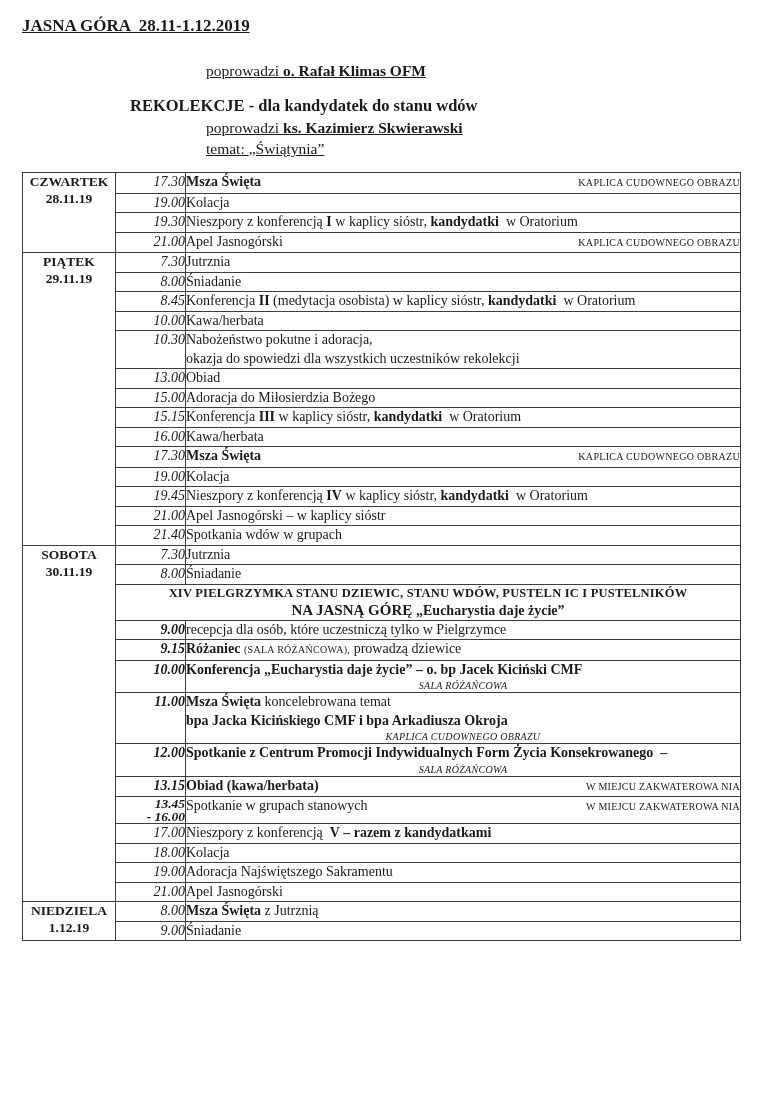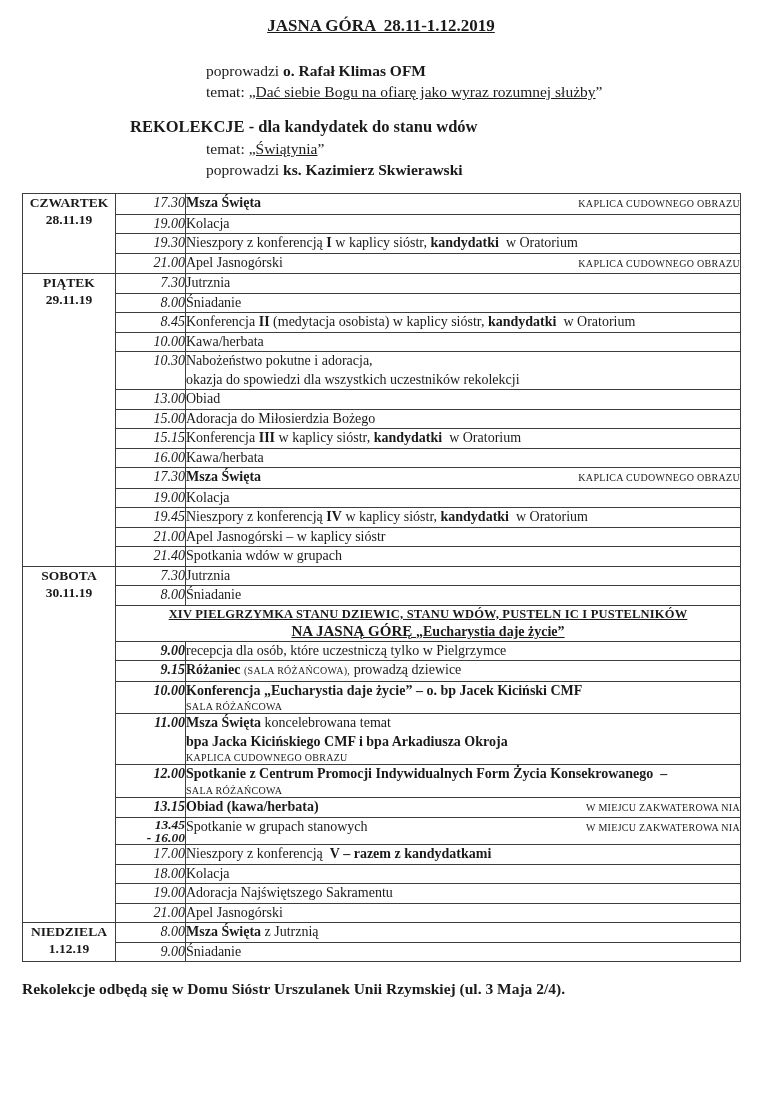--- a/index.html
+++ b/index.html
@@ -4,69 +4,68 @@
 <style>
   * { box-sizing: border-box; }
   html, body { margin: 0; padding: 0; background: #fff; }
   body {
     width: 762px; height: 1100px;
     font-family: "Liberation Serif", "DejaVu Serif", serif;
     color: #1a1a1a;
   }
   .page { padding: 16px 22px 0 22px; }
 
-  .title { text-align: center; font-size: 17px; font-weight: bold; white-space: pre-wrap; margin-bottom: 24px; }
+  .title { font-size: 17px; font-weight: bold; white-space: pre-wrap; margin-bottom: 24px; }
   .title .u { text-decoration: underline; }
 
   .retreat { margin-left: 108px; margin-bottom: 13px; }
   .r-name { font-size: 16.5px; font-weight: bold; white-space: pre-wrap; line-height: 23px; }
-  .r-sub  { margin-left: 76px; font-size: 15.5px; line-height: 21px; white-space: pre-wrap; }
+  .r-sub  { margin-left: 76px; font-size: 15.5px; line-height: 21px; white-space: pre-wrap; text-decoration: underline; }
   .r-sub b { font-weight: bold; }
   .u { text-decoration: underline; }
   .b { font-weight: bold; }
 
   table.sched { border-collapse: collapse; width: 718px; table-layout: fixed; margin-top: 4px; }
   col.c-day { width: 93px; } col.c-time { width: 70px; } col.c-event { width: 555px; }
   table.sched td { border: 1px solid #3d3d3d; padding: 0; vertical-align: top; }
   td.day { vertical-align: middle; text-align: center; font-weight: bold; font-size: 13.5px; line-height: 17px; }
   td.time { text-align: right; padding: 0 8px 0 0; font-size: 14px; line-height: 18.5px; font-style: italic; }
   td.time.b { font-weight: bold; }
   .tl { line-height: 13px; font-size: 13.5px; }
   td.event { padding: 0 6px 0 8px; font-size: 14px; }
   .line { line-height: 18.5px; white-space: pre-wrap; }
   .line.flex { display: flex; align-items: baseline; }
   .line .txt { white-space: pre-wrap; }
   .loc { margin-left: auto; font-size: 10px; letter-spacing: .3px; white-space: nowrap; padding-left: 6px; }
-  .locline { text-align: left; font-size: 10px; letter-spacing: .3px; line-height: 13px; }
+  .locline { text-align: center; font-size: 10px; letter-spacing: .3px; line-height: 13px; font-style: italic; }
   .sc { font-size: 10px; letter-spacing: .3px; }
-  td.headrow { text-align: center; font-weight: bold; padding: 2px 4px 1px 4px; text-decoration: underline; }
+  td.headrow { text-align: center; font-weight: bold; padding: 2px 4px 1px 4px; }
   .head-caps { font-size: 12.5px; line-height: 16px; letter-spacing: .2px; white-space: pre-wrap; }
   .head-l2 { font-size: 14px; line-height: 18px; white-space: pre-wrap; }
   .head-l2 .caps { font-size: 15px; }
 
   .f-venue { margin-top: 18px; font-size: 15.5px; font-weight: bold; }
   .f-cost  { margin-top: 16px; font-size: 15.5px; font-weight: bold; }
   .f-prices { margin-top: 9px; font-size: 15.5px; line-height: 23px; white-space: pre-wrap; }
 </style>
 </head>
 <body>
 
 <div class="page">
 
   <div class="title"><span class="u">JASNA GÓRA  28.11-1.12.2019</span></div>
 
   <section class="retreat">
     <div class="r-sub"><span>poprowadzi </span><b>o. Rafał Klimas OFM</b></div>
-    <div class="r-sub"><span>temat: </span><span class="u">„Dać siebie Bogu na ofiarę jako wyraz rozumnej służby</span><span>”</span></div>
   </section>
 
   <section class="retreat">
     <div class="r-name">REKOLEKCJE - dla kandydatek do stanu wdów</div>
+    <div class="r-sub"><span>poprowadzi </span><b>ks. Kazimierz Skwierawski</b></div>
     <div class="r-sub"><span>temat: </span><span class="u">„Świątynia</span><span>”</span></div>
-    <div class="r-sub"><span>poprowadzi </span><b>ks. Kazimierz Skwierawski</b></div>
   </section>
 
   <table class="sched" id="sched">
     <colgroup>
         <col class="c-day">
         <col class="c-time">
         <col class="c-event">
       </colgroup>
   <tbody>
         <tr>
@@ -299,19 +298,18 @@
         </tr>
         <tr>
           <td class="time">9.00</td>
           <td class="event">
             <div class="line"><span>Śniadanie</span></div>
           </td>
         </tr>
       </tbody>
     </table>
 
-  <div class="f-venue">Rekolekcje odbędą się w Domu Sióstr Urszulanek Unii Rzymskiej (ul. 3 Maja 2/4).</div>
   <div class="f-prices">
     
     
   </div>
 
 </div>
 
 </body></html>

